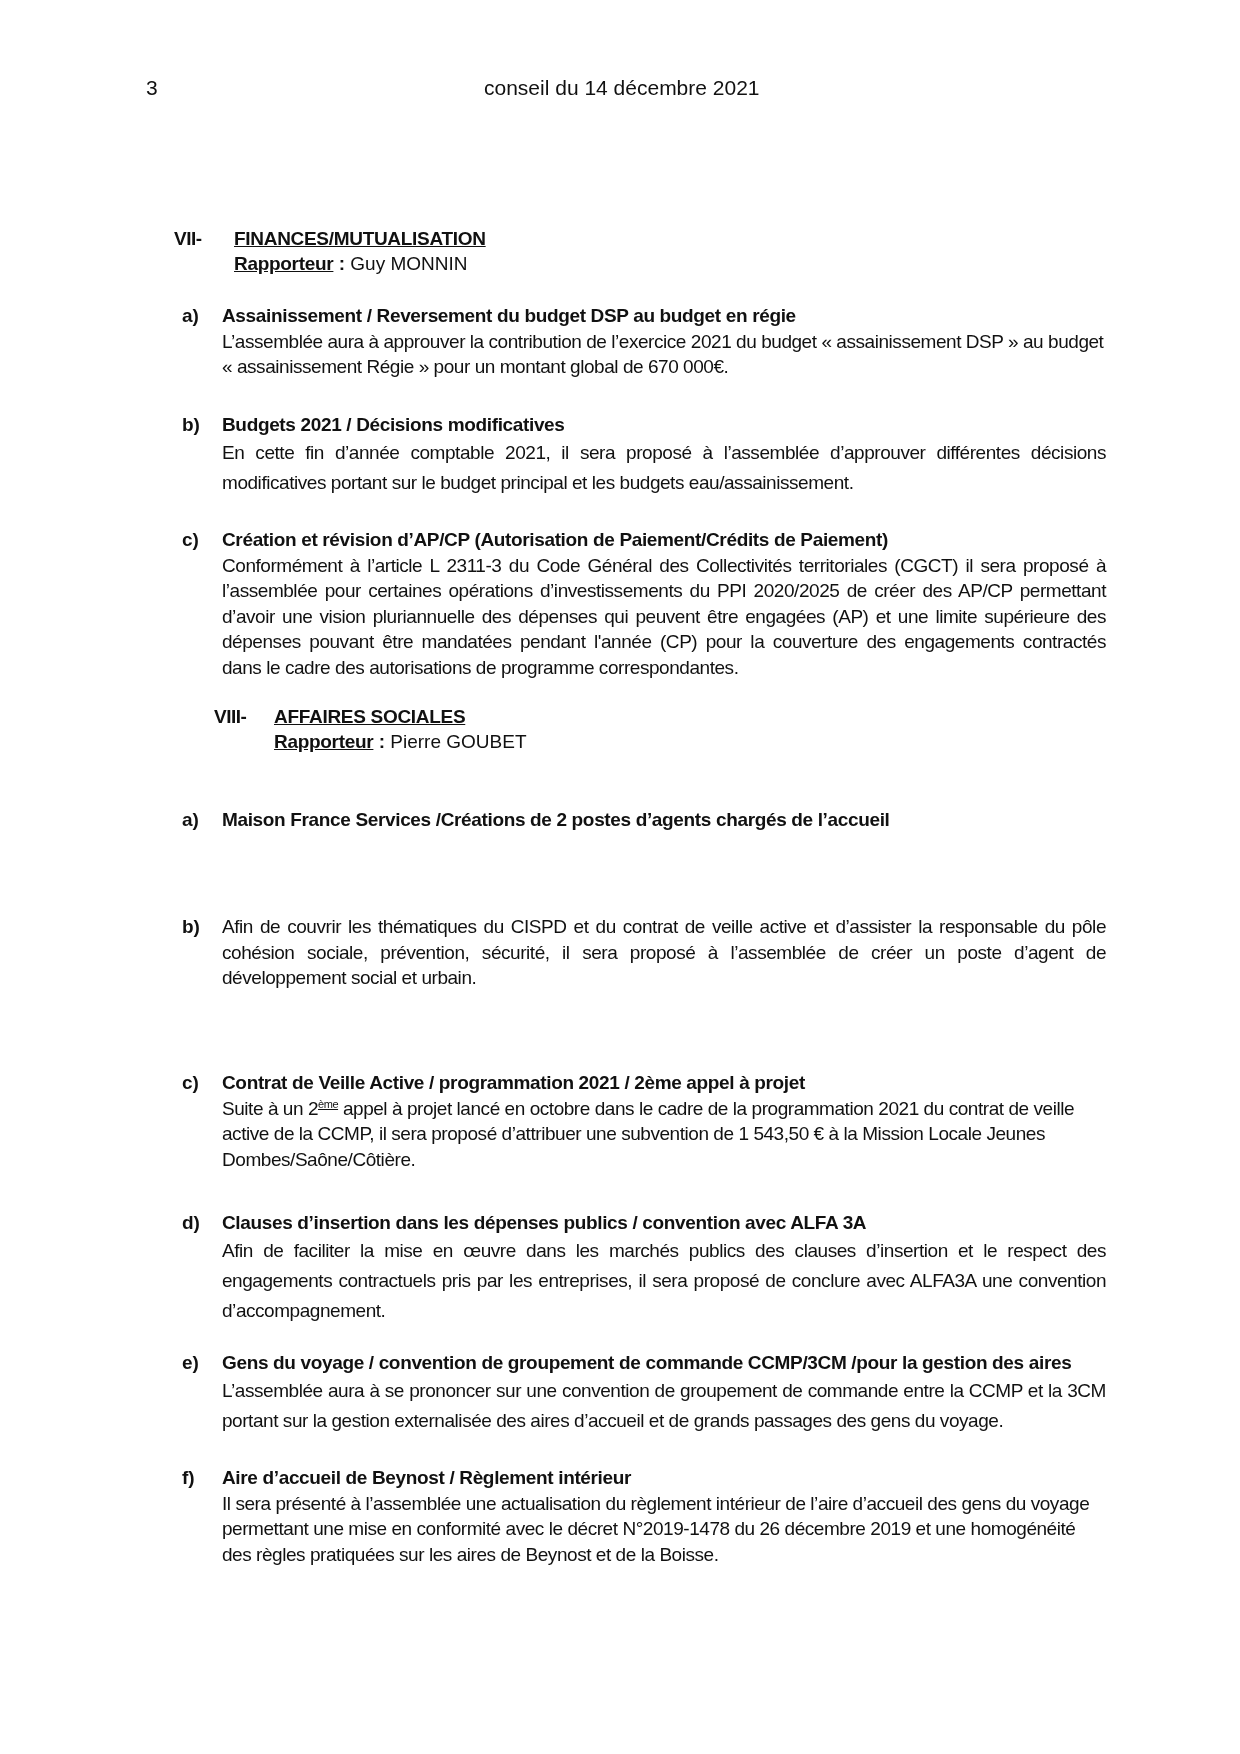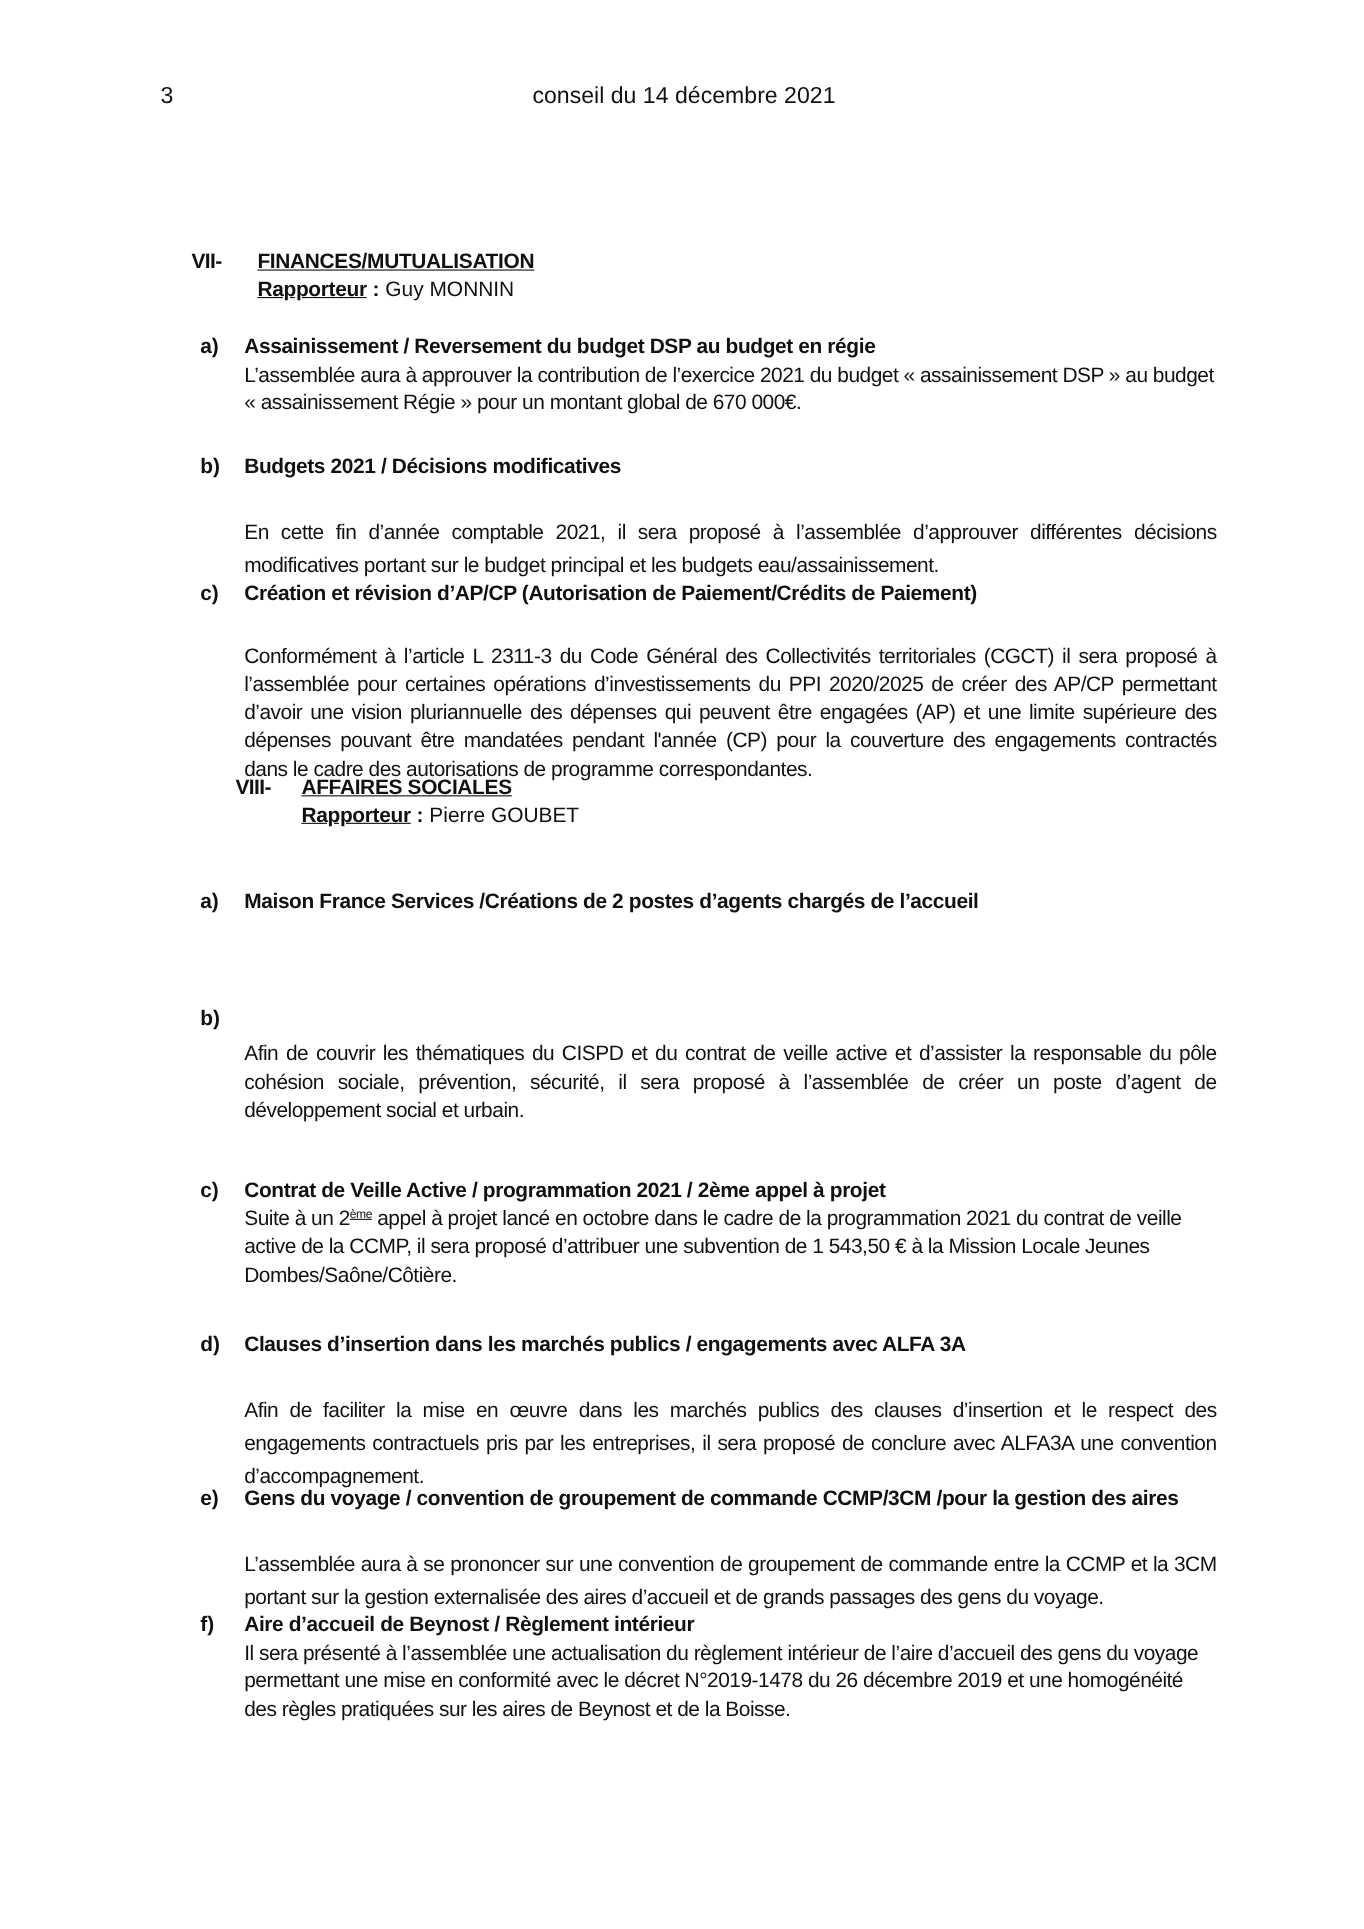--- a/index.html
+++ b/index.html
@@ -19,21 +19,21 @@
     .section-num { position: absolute; left: 0; top: 0; font-weight: bold; letter-spacing: -0.5px; }
     .section-title { margin-left: 60px; font-weight: bold; text-decoration: underline; letter-spacing: -0.3px; }
     .rapporteur { margin-left: 60px; font-size: 19px; line-height: 25px; }
     .rapporteur .lbl { font-weight: bold; text-decoration: underline; letter-spacing: -0.3px; }
     .rapporteur .colon { font-weight: bold; }
 
     .item { position: absolute; left: 182px; width: 924px; font-size: 19px; line-height: 25.5px; }
     .item-letter { position: absolute; left: 0; top: 0; font-weight: bold; }
     .item-title { margin-left: 40px; font-weight: bold; letter-spacing: -0.35px; }
     .item-body { margin-left: 40px; letter-spacing: -0.45px; }
-    .item-body.justify { text-align: justify; margin-top: 32px; }
+    .item-body.justify { text-align: justify; }
     .item-body.loose { line-height: 30px; }
     sup { font-size: 11px; vertical-align: 7px; line-height: 0; text-decoration: underline; }
   </style>
 </head>
 <body>
 
 <div class="page-header">
   <span class="page-number">3</span>
   <span class="page-title-hdr">conseil du 14 décembre 2021</span>
 </div>
@@ -87,21 +87,21 @@
 </div>
 
 <div class="item" style="top:1070px;">
   <span class="item-letter">c)</span>
   <div class="item-title">Contrat de Veille Active / programmation 2021 / 2ème appel à projet</div>
   <div class="item-body"><span>Suite à un 2</span><sup>ème</sup><span> appel à projet lancé en octobre dans le cadre de la programmation 2021 du contrat de veille active de la CCMP, il sera proposé d’attribuer une subvention de 1 543,50 € à la Mission Locale Jeunes Dombes/Saône/Côtière.</span></div>
 </div>
 
 <div class="item" style="top:1210px;">
   <span class="item-letter">d)</span>
-  <div class="item-title">Clauses d’insertion dans les marchés publics / engagements avec ALFA 3A</div>
+  <div class="item-title">Clauses d’insertion dans les dépenses publics / convention avec ALFA 3A</div>
   <div class="item-body justify loose">Afin de faciliter la mise en œuvre dans les marchés publics des clauses d’insertion et le respect des engagements contractuels pris par les entreprises, il sera proposé de conclure avec ALFA3A une convention d’accompagnement.</div>
 </div>
 
 <div class="item" style="top:1350px;">
   <span class="item-letter">e)</span>
   <div class="item-title">Gens du voyage / convention de groupement de commande CCMP/3CM /pour la gestion des aires</div>
   <div class="item-body justify loose">L’assemblée aura à se prononcer sur une convention de groupement de commande entre la CCMP et la 3CM portant sur la gestion externalisée des aires d’accueil et de grands passages des gens du voyage.</div>
 </div>
 
 <div class="item" style="top:1465px;">

